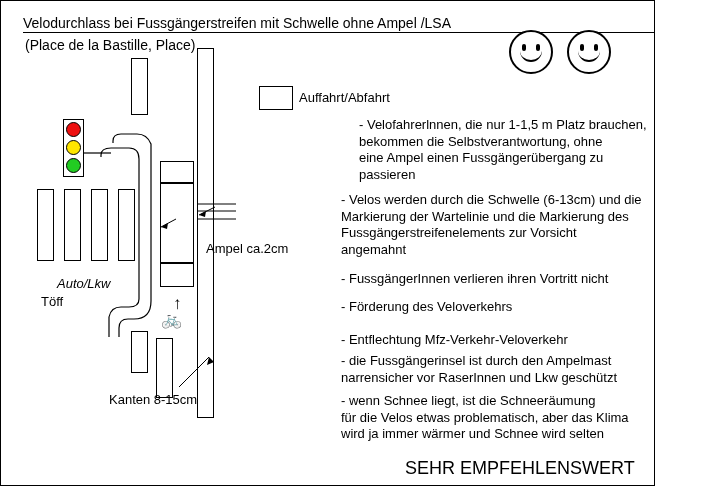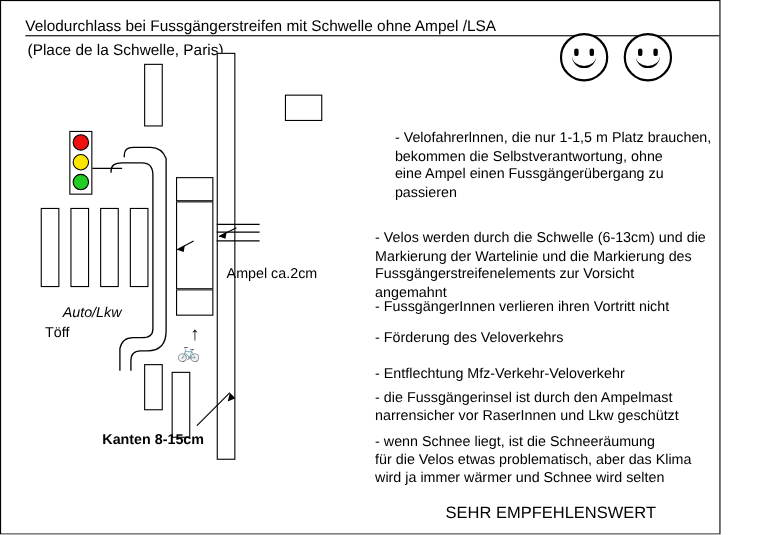--- a/index.html
+++ b/index.html
@@ -1,54 +1,55 @@
 <!DOCTYPE html>
 <html><head>
 <meta charset="utf-8">
 <style>
   html,body{margin:0;padding:0;background:#ffffff;}
   body{font-family:"Liberation Sans",sans-serif;}
   #page{position:relative;width:655px;height:486px;background:#fff;border:1px solid #000;box-sizing:border-box;overflow:hidden;}
   .t{position:absolute;font-size:13px;color:#000;white-space:pre;line-height:1.28;}
   .title{font-size:14px;}
-  .strong{font-size:15px;}
+  .strong{font-size:18px;}
   .hatch{
     background-color:#fff;
     background-image:repeating-linear-gradient(45deg,#000 0px,#000 1px,transparent 1px,transparent 6px);
   }
   .box{position:absolute;border:1px solid #000;box-sizing:border-box;background:#fff;}
   .line{position:absolute;background:#000;}
   svg{position:absolute;left:0;top:0;overflow:visible;}
   .tl{position:absolute;border:1px solid #000;box-sizing:border-box;background:#fff;}
   .lamp{position:absolute;width:15px;height:15px;border-radius:50%;border:1px solid #000;box-sizing:border-box;}
   .smiley{position:absolute;width:44px;height:44px;border-radius:50%;border:2px solid #000;box-sizing:border-box;background:#fff;}
   .eye{position:absolute;width:4px;height:7px;background:#000;border-radius:2px;}
   .mouth{position:absolute;width:22px;height:11px;border-bottom:2px solid #000;border-radius:0 0 14px 14px;}
 </style>
 </head>
 <body>
 
 <div id="page">
 
   <div class="t title" style="left:22px;top:14px;">Velodurchlass bei Fussgängerstreifen mit Schwelle ohne Ampel /LSA</div>
   <div class="line" style="left:22px;top:31px;width:652px;height:1px;"></div>
-  <div class="t title" style="left:24px;top:36px;">(Place de la Schwelle, Paris)</div>
+  <div class="t title" style="left:24px;top:36px;">(Place de la Bastille, Place)</div>
 
   <div class="smiley" style="left:508px;top:29px;">
     <div class="eye" style="left:11px;top:12px;"></div>
     <div class="eye" style="left:25px;top:12px;"></div>
     <div class="mouth" style="left:9px;top:17px;"></div>
   </div>
   <div class="smiley" style="left:566px;top:29px;">
     <div class="eye" style="left:11px;top:12px;"></div>
     <div class="eye" style="left:25px;top:12px;"></div>
     <div class="mouth" style="left:9px;top:17px;"></div>
   </div>
 
   <div class="box hatch" style="left:258px;top:85px;width:34px;height:24px;"></div>
+  <div class="t" style="left:298px;top:89px;">Auffahrt/Abfahrt</div>
 
   <div class="box" style="left:130px;top:57px;width:17px;height:57px;"></div>
   <div class="box" style="left:196px;top:47px;width:17px;height:370px;"></div>
 
   <div class="box" style="left:36px;top:188px;width:17px;height:72px;"></div>
   <div class="box" style="left:63px;top:188px;width:17px;height:72px;"></div>
   <div class="box" style="left:90px;top:188px;width:17px;height:72px;"></div>
   <div class="box" style="left:117px;top:188px;width:17px;height:72px;"></div>
 
   <div class="box" style="left:130px;top:330px;width:17px;height:42px;"></div>
@@ -83,27 +84,27 @@
     <div class="lamp" style="left:2px;top:20px;background:#ffe600;"></div>
     <div class="lamp" style="left:2px;top:38px;background:#22cc22;"></div>
   </div>
 
   <div class="t" style="left:172px;top:292px;font-size:17px;">↑</div>
   <div class="t" style="left:160px;top:308px;font-size:17px;">🚲</div>
 
   <div class="t" style="left:205px;top:240px;">Ampel ca.2cm</div>
   <div class="t" style="left:56px;top:275px;font-style:italic;">Auto/Lkw</div>
   <div class="t" style="left:40px;top:293px;">Töff</div>
-  <div class="t" style="left:92px;top:391px;font-weight:bold;">Kanten 8-15cm</div>
+  <div class="t" style="left:108px;top:391px;">Kanten 8-15cm</div>
 
   <div class="t" style="left:358px;top:116px;">- Velofahrerlnnen, die nur 1-1,5 m Platz brauchen,
 bekommen die Selbstverantwortung, ohne
 eine Ampel einen Fussgängerübergang zu
 passieren</div>
-  <div class="t" style="left:340px;top:207px;">- Velos werden durch die Schwelle (6-13cm) und die
+  <div class="t" style="left:340px;top:191px;">- Velos werden durch die Schwelle (6-13cm) und die
 Markierung der Wartelinie und die Markierung des
 Fussgängerstreifenelements zur Vorsicht
 angemahnt</div>
   <div class="t" style="left:340px;top:298px;">- Förderung des Veloverkehrs</div>
   <div class="t" style="left:340px;top:270px;">- FussgängerInnen verlieren ihren Vortritt nicht</div>
   <div class="t" style="left:340px;top:331px;">- Entflechtung Mfz-Verkehr-Veloverkehr</div>
   <div class="t" style="left:340px;top:392px;">- wenn Schnee liegt, ist die Schneeräumung
 für die Velos etwas problematisch, aber das Klima
 wird ja immer wärmer und Schnee wird selten</div>
   <div class="t" style="left:340px;top:352px;">- die Fussgängerinsel ist durch den Ampelmast

